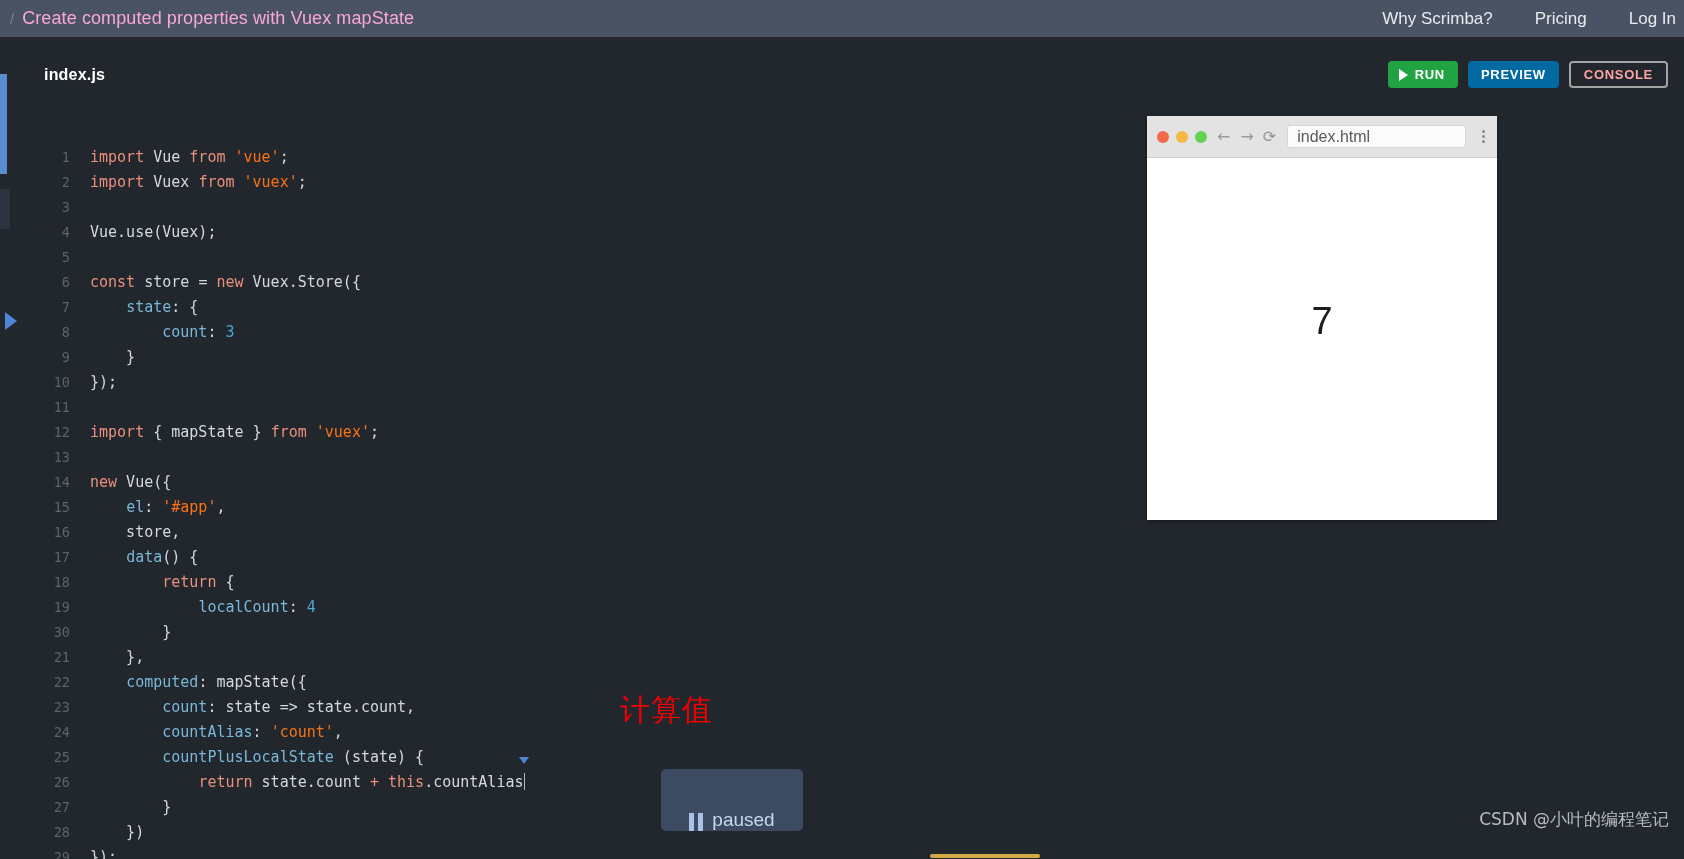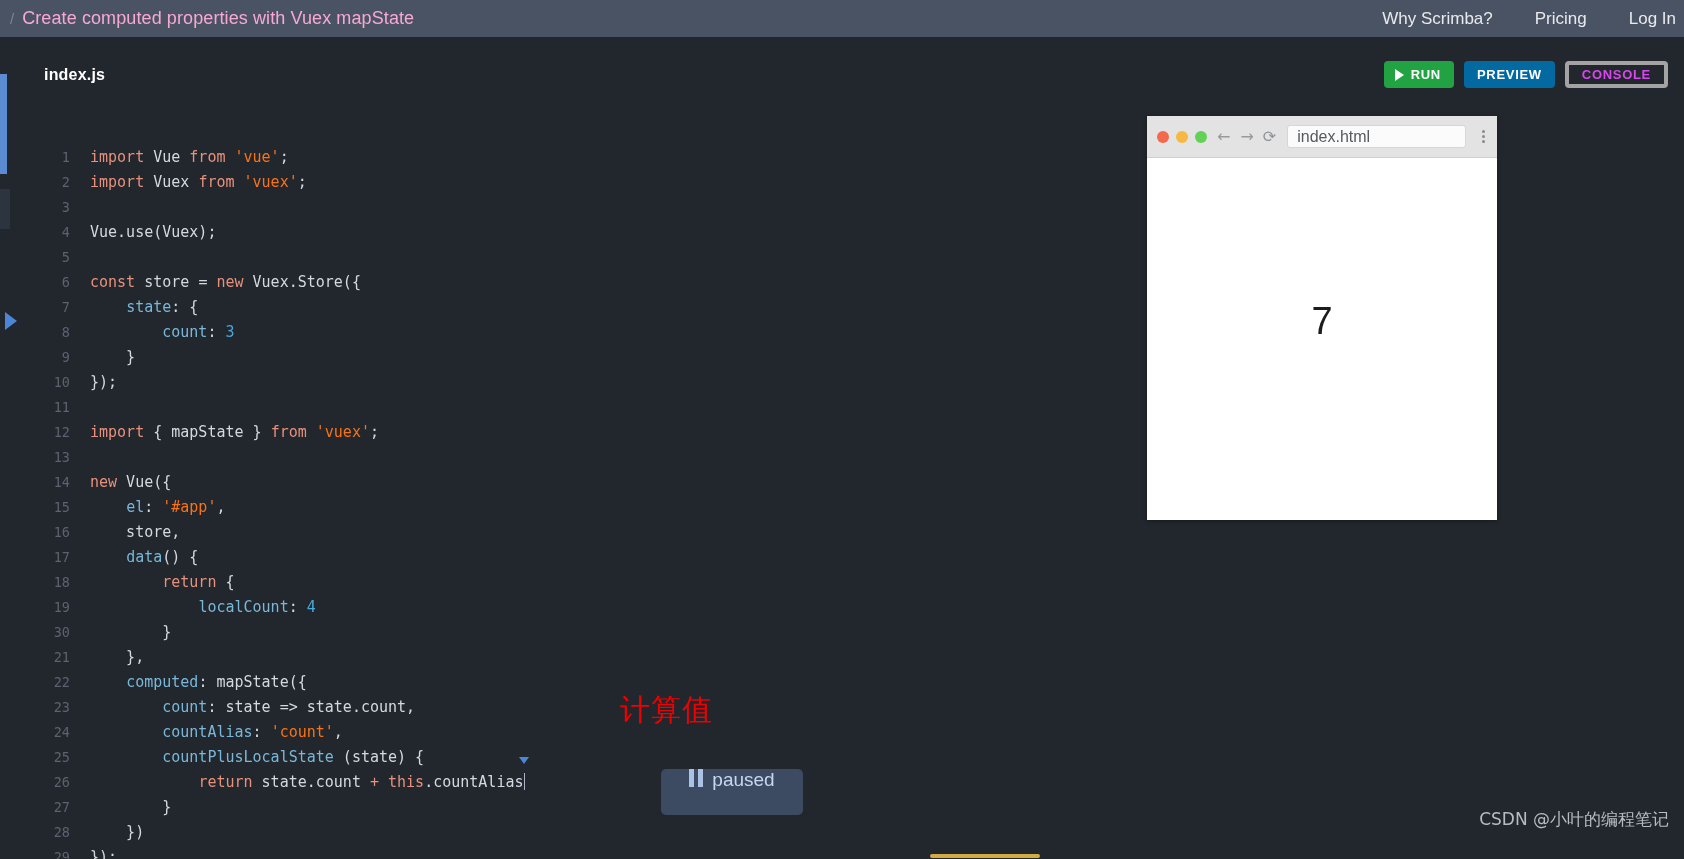--- a/index.html
+++ b/index.html
@@ -135,22 +135,22 @@
     border-left: 9px solid #ffffff;
     border-top: 6px solid transparent;
     border-bottom: 6px solid transparent;
   }
   .btn-preview {
     background: #0369a1;
     color: #ffffff;
   }
   .btn-console {
     background: transparent;
-    border: 4px solid #a3a3a3;
-    color: #d946ef;
+    border: 2px solid #a3a3a3;
+    color: #fca5a5;
   }
 
   
   .code {
     position: absolute;
     top: 108px; left: 0;
     width: 1200px;
     font-family: "DejaVu Sans Mono", "Liberation Mono", monospace;
     font-size: 15px;
     line-height: 25px;
@@ -277,25 +277,25 @@
     font-size: 30px;
     font-family: "DejaVu Sans", sans-serif;
     font-weight: normal;
     letter-spacing: 1px;
   }
 
   
   .paused {
     position: absolute;
     left: 661px; top: 769px;
-    width: 142px; height: 46px;
+    width: 142px; height: 62px;
     background: #3c4a62;
     border-radius: 5px;
     display: flex;
-    align-items: flex-start;
+    align-items: flex-end;
     justify-content: center;
     gap: 9px;
     cursor: pointer;
   }
   .paused .bars { display: flex; gap: 4px; }
   .paused .bars i {
     display: block;
     width: 5px; height: 18px;
     background: #a9c2e6;
   }

